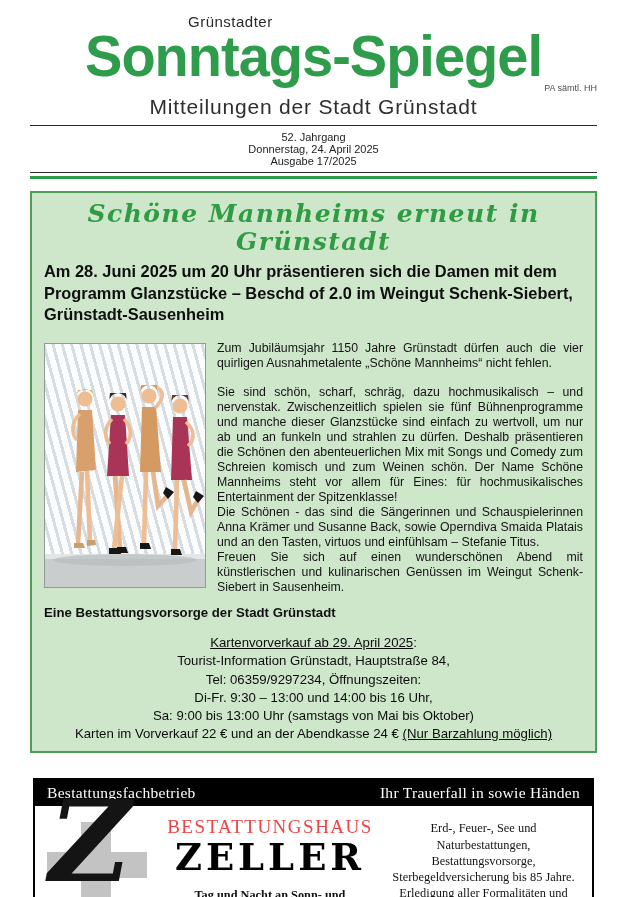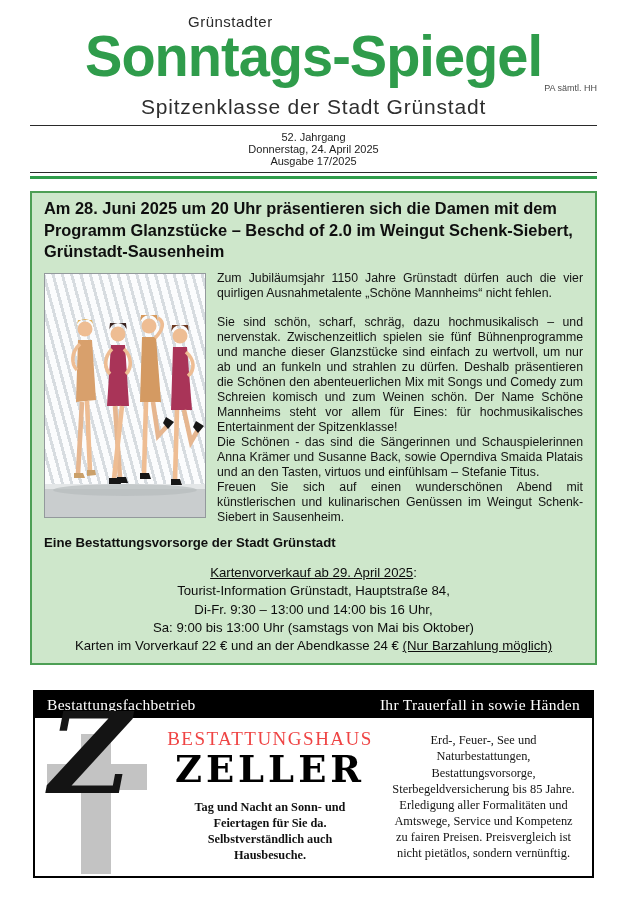--- a/index.html
+++ b/index.html
@@ -46,21 +46,21 @@
     padding:5px 12px 8px;
     box-sizing:border-box;
   }
   .headline{
     margin:2px 0 6px;
     font-family:"DejaVu Serif",serif;font-style:italic;font-weight:bold;
     font-size:25px;letter-spacing:1.5px;color:#2F9C43;line-height:1.1;
     text-align:center;
   }
   .intro{
-    margin:0 0 9px;font-size:16.4px;font-weight:bold;line-height:1.3;color:#0f0f0f;
+    margin:0 0 16px;font-size:16.4px;font-weight:bold;line-height:1.3;color:#0f0f0f;
   }
   .article-body{overflow:visible;}
   .photo{
     float:left;width:160px;height:243px;margin:2px 11px 4px 0;
     border:1px solid #93999c;
     background:repeating-linear-gradient(75deg,#fbfcfd 0 6px,#d7dce0 6px 9px);
     position:relative;
   }
   .photo svg{display:block;}
   .para{margin:0;font-size:12.3px;line-height:1.22;text-align:justify;color:#141414;}
@@ -110,31 +110,32 @@
 </style>
 </head>
 <body>
 
 <div class="page">
 
   <header>
     <div class="kicker">Grünstadter</div>
     <h1 class="mast-title">Sonntags-Spiegel</h1>
     <div class="postal-note">PA sämtl. HH</div>
-    <div class="mast-subtitle">Spitzenklasse der Stadt Grünstadt</div>
+    <div class="mast-subtitle">Mitteilungen der Stadt Grünstadt</div>
   </header>
 
   <div class="dateline">
     <span>52. Jahrgang</span>
     <span>Donnerstag, 24. April 2025</span>
     <span>Ausgabe 17/2025</span>
   </div>
   <div class="green-rule"></div>
 
   <section class="article-box">
+    <h2 class="headline">Schöne Mannheims erneut in Grünstadt</h2>
     <p class="intro">Am 28. Juni 2025 um 20 Uhr präsentieren sich die Damen mit dem Programm Glanzstücke – Beschd of 2.0 im Weingut Schenk-Siebert, Grünstadt-Sausenheim</p>
 
     <div class="article-body">
       <div class="photo">
         <svg viewBox="0 0 160 243" width="160" height="243">
 
           <rect x="0" y="210" width="160" height="33" fill="#c9cdce"></rect>
           <rect x="0" y="210" width="160" height="5" fill="#e3e6e7"></rect>
           <ellipse cx="80" cy="216" rx="72" ry="6" fill="#b7bcbe" opacity="0.7"></ellipse>
 
@@ -180,20 +181,21 @@
       <p class="para gap">Sie sind schön, scharf, schräg, dazu hochmusikalisch – und nervenstak. Zwischenzeitlich spielen sie fünf Bühnenprogramme und manche dieser Glanzstücke sind einfach zu wertvoll, um nur ab und an funkeln und strahlen zu dürfen. Deshalb präsentieren die Schönen den abenteuerlichen Mix mit Songs und Comedy zum Schreien komisch und zum Weinen schön. Der Name Schöne Mannheims steht vor allem für Eines: für hochmusikalisches Entertainment der Spitzenklasse!</p>
       <p class="para">Die Schönen - das sind die Sängerinnen und Schauspielerinnen Anna Krämer und Susanne Back, sowie Operndiva Smaida Platais und an den Tasten, virtuos und einfühlsam – Stefanie Titus.</p>
       <p class="para">Freuen Sie sich auf einen wunderschönen Abend mit künstlerischen und kulinarischen Genüssen im Weingut Schenk-Siebert in Sausenheim.</p>
     </div>
 
     <p class="org-note">Eine Bestattungsvorsorge der Stadt Grünstadt</p>
 
     <div class="tickets">
       <div><span class="u">Kartenvorverkauf ab 29. April 2025</span><span>:</span></div>
       <div>Tourist-Information Grünstadt, Hauptstraße 84,</div>
+      <div>Tel: 06359/9297234, Öffnungszeiten:</div>
       <div>Di-Fr. 9:30 – 13:00 und 14:00 bis 16 Uhr,</div>
       <div>Sa: 9:00 bis 13:00 Uhr (samstags von Mai bis Oktober)</div>
       <div><span>Karten im Vorverkauf 22 € und an der Abendkasse 24 € </span><span class="u">(Nur Barzahlung möglich)</span></div>
     </div>
   </section>
 
   <section class="ad">
     <div class="ad-bar">
       <span>Bestattungsfachbetrieb</span>
       <span>Ihr Trauerfall in sowie Händen</span>

